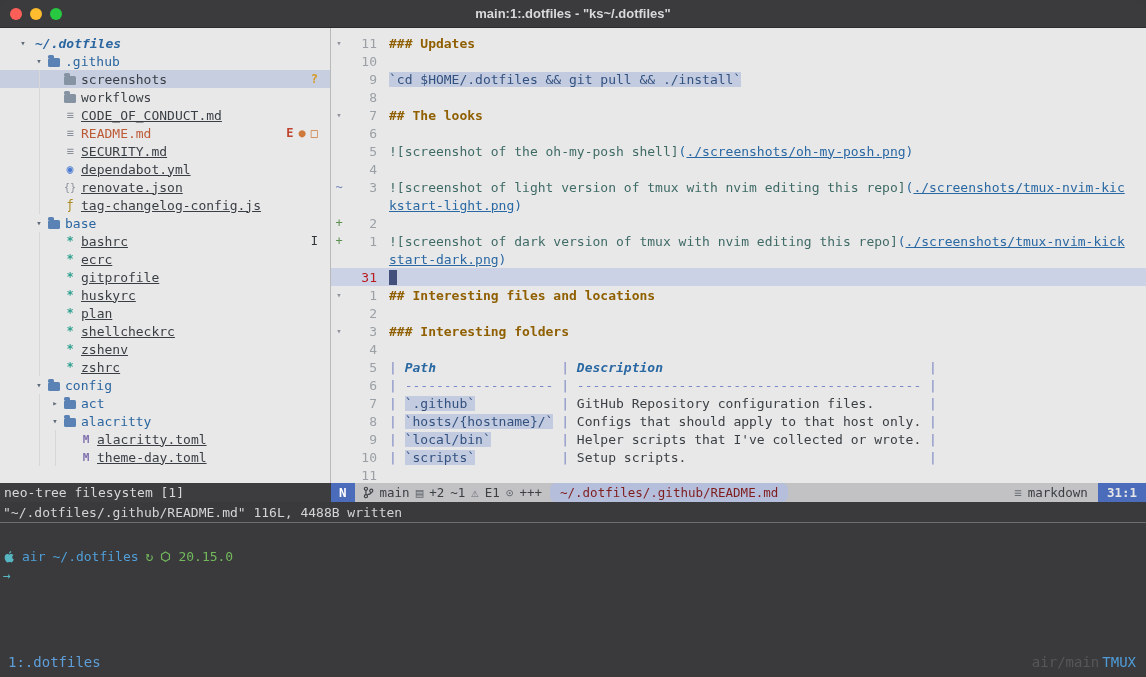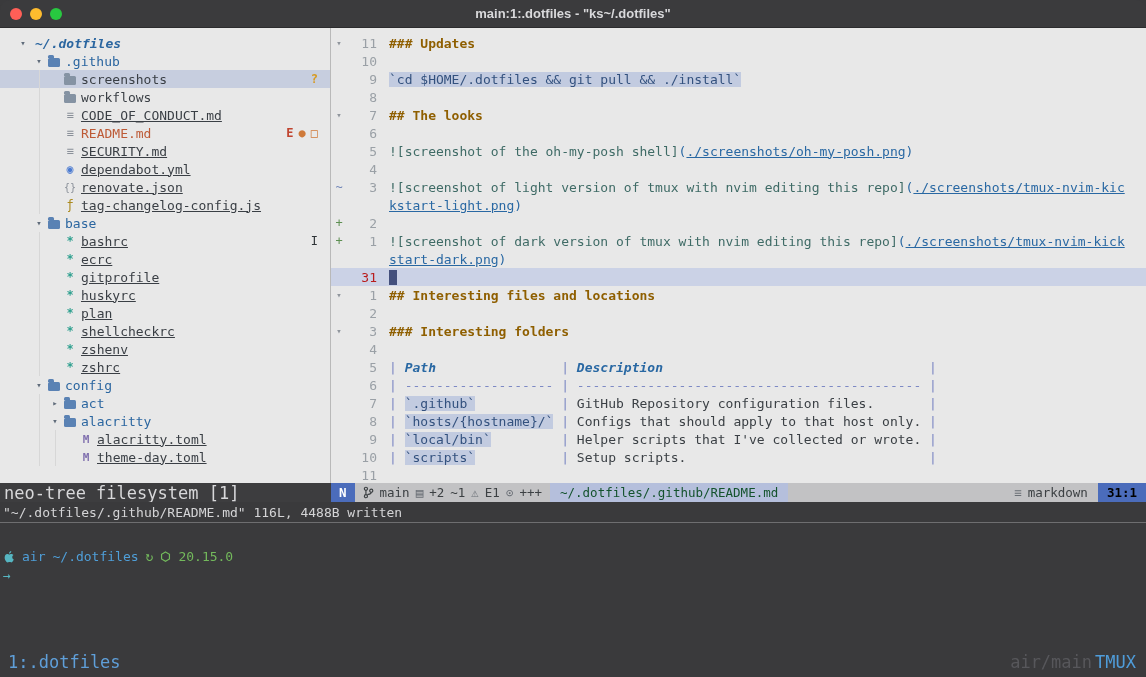--- a/index.html
+++ b/index.html
@@ -60,46 +60,46 @@
   .md-code { background:#c2cbe0; color:#33517e; }
   .md-alt { color:#3f6b66; }
   .md-url { color:#2968a3; }
   .md-urlu { color:#2968a3; text-decoration:underline; }
   .md-pipe { color:#7d89c4; }
   .md-th { color:#2968a3; font-weight:bold;font-style:italic; }
   .md-txt { color:#3b4045; }
 
   
   .statusrow { flex:0 0 19px; display:flex; font-size:12.5px; overflow:hidden; }
-  .nt-status { flex:0 0 331px; width:331px; background:#3d3d3f; color:#d8d8da; display:flex; align-items:center; padding-left:4px; font-size:17px; white-space:pre; }
+  .nt-status { flex:0 0 331px; width:331px; background:#3d3d3f; color:#d8d8da; display:flex; align-items:center; padding-left:4px; font-size:13px; white-space:pre; }
   .ed-status { flex:1; background:#c2c2c4; display:flex; align-items:center; color:#3c4043; white-space:pre; }
   .chip-mode { background:#4b6cbb; color:#fff; font-weight:bold; padding:0 8px; height:100%; display:flex; align-items:center; }
   .seg-left { display:flex; align-items:center; gap:6px; padding:0 8px; }
   .sl-icon { display:inline-flex; align-items:center; }
-  .chip-file { background:#b5bfdc; color:#14532d; padding:0 10px; height:100%; display:flex; align-items:center; }
+  .chip-file { background:#b5bfdc; color:#7f1d1d; padding:0 10px; height:100%; display:flex; align-items:center;border-radius:6px; }
   .sl-spacer { flex:1; }
   .seg-ft { display:flex; align-items:center; gap:6px; padding:0 10px; color:#3c4043; }
   .ft-icon { color:#6a6f76; }
-  .chip-pos { background:#4b6cbb; color:#000000; font-weight:bold; padding:0 9px; height:100%; display:flex; align-items:center; }
+  .chip-pos { background:#4b6cbb; color:#e5e5e5; font-weight:bold; padding:0 9px; height:100%; display:flex; align-items:center; }
 
   
   .msgline { flex:0 0 20px; background:#3a3a3c; color:#d4d4d6; font-size:13px; display:flex; align-items:center; padding-left:3px; white-space:pre; }
 
   
   .pane-div { flex:0 0 2px; background:#3a3a3c; border-top:1px solid #6e6e70; }
 
   
   .shell { flex:1; background:#3a3a3c; padding:23px 0 0 3px; font-size:13px; overflow:hidden; }
   .prompt-line { display:flex; align-items:center; gap:7px; height:19px; white-space:pre; }
   .p-blue { color:#4f9fd9; font-weight:normal; }
   .p-green { color:#73b95c; }
   .p-cyan { color:#56b6c2; }
 
   
-  .tmuxbar { flex:0 0 26px; background:#3a3a3c; display:flex; align-items:center; padding:0 10px 4px 8px; font-size:17px; white-space:pre; }
+  .tmuxbar { flex:0 0 26px; background:#3a3a3c; display:flex; align-items:center; padding:0 10px 4px 8px; font-size:14px; white-space:pre; }
   .tb-left { color:#5f9fd9; }
   .tb-right { margin-left:auto; display:flex; gap:3px; align-items:flex-start; }
   .tb-session { color:#57575b; }
   .tb-tmux { color:#4f9cd9; }
 </style>
 </head>
 <body>
 
 <div class="window">
 

